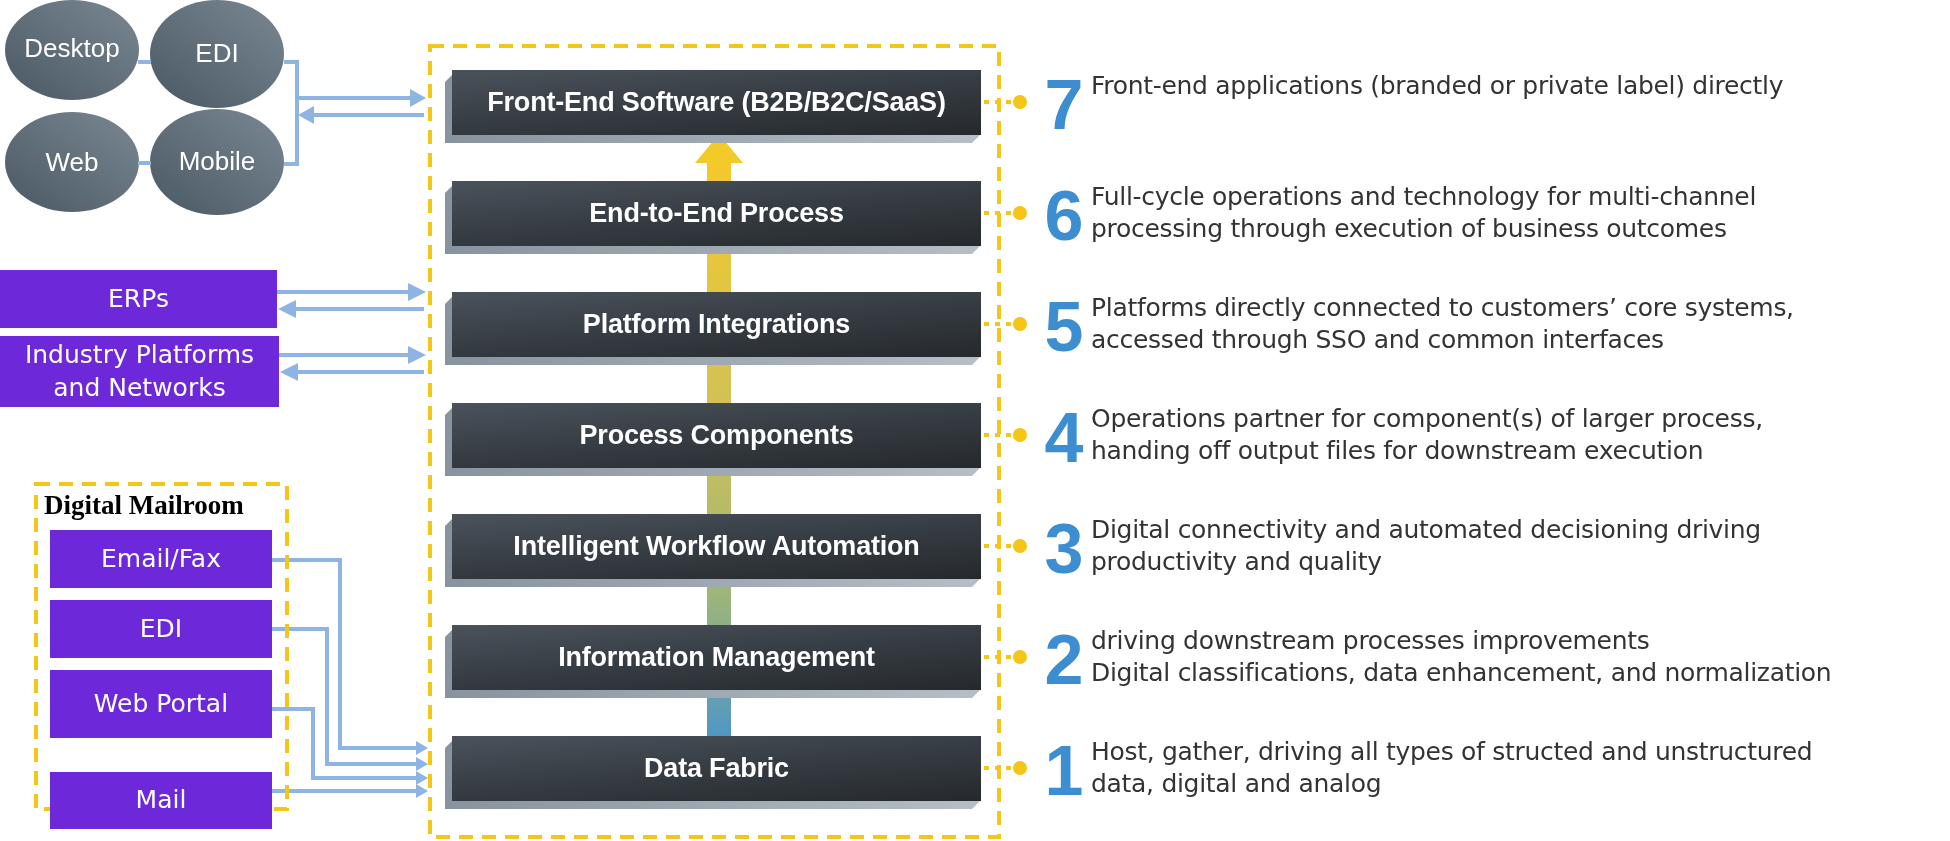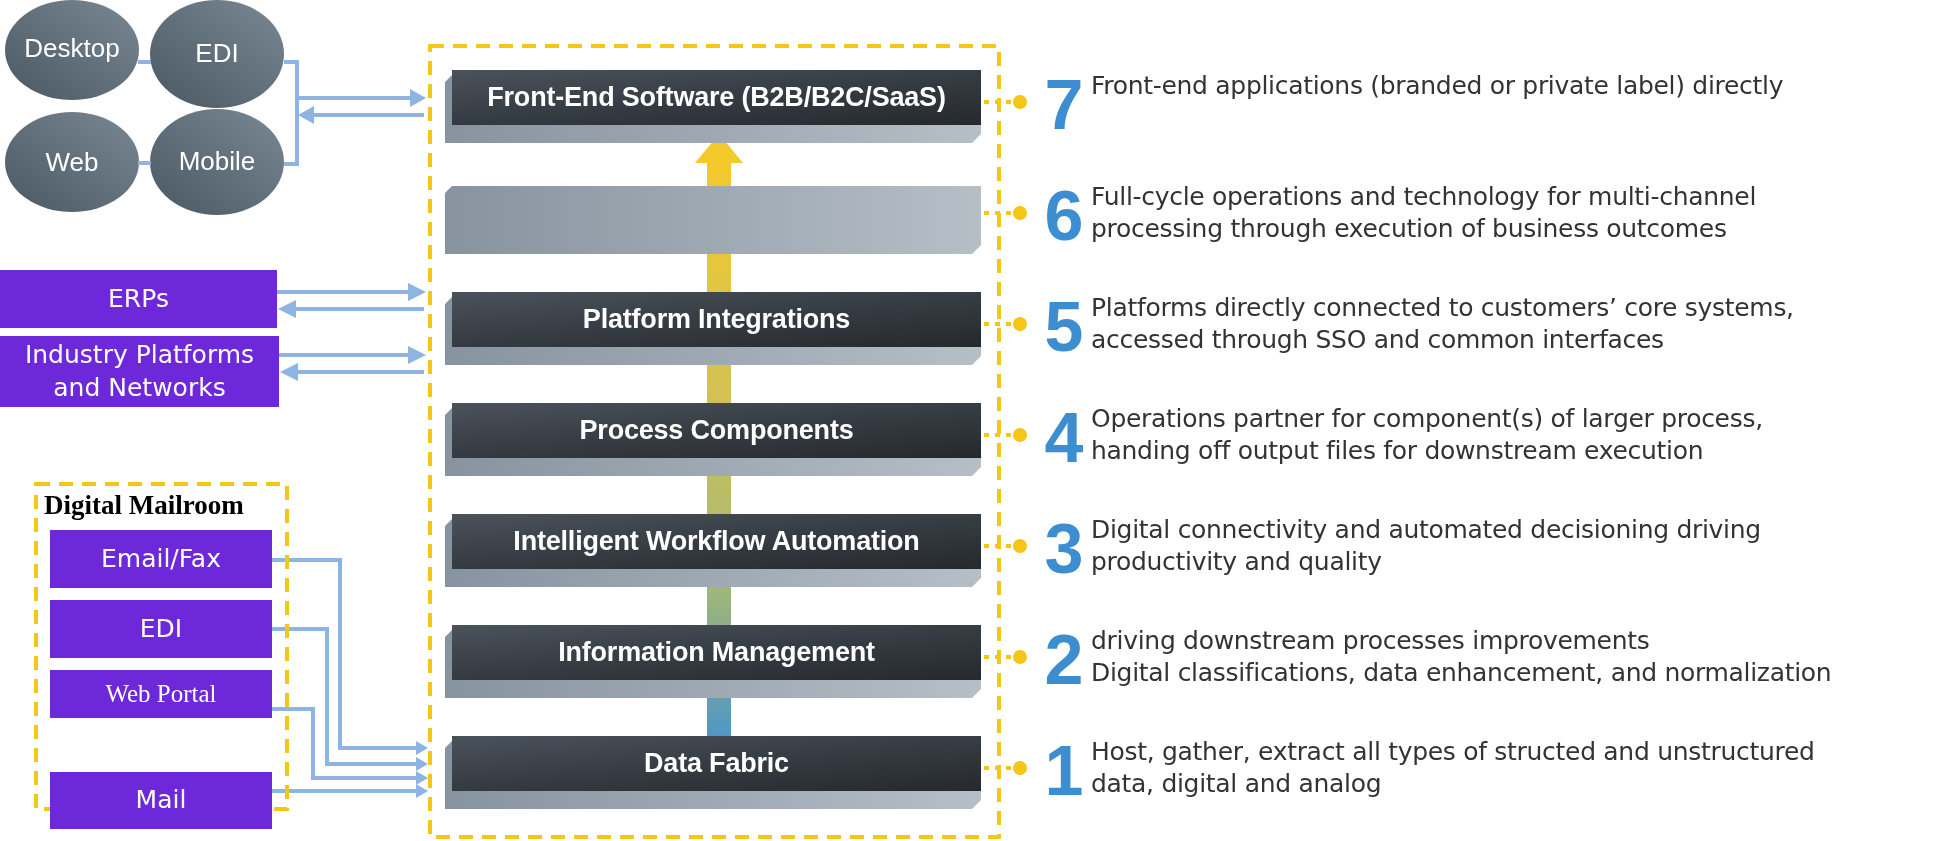--- a/index.html
+++ b/index.html
@@ -9,21 +9,21 @@
   .ellipse-label { position: absolute; color: #ffffff; font-family: Liberation Sans, sans-serif;
                    font-size: 26px; text-align: center; line-height: 1; transform: translate(-50%, -50%); white-space: nowrap; }
   .blue-box { position: absolute; background: #6d28d9; color: #ffffff; display: flex; align-items: center;
               justify-content: center; text-align: center; font-family: "DejaVu Sans", sans-serif; font-size: 25px; line-height: 1.3; }
   .mail-title { position: absolute; left: 44px; top: 490px; font-family: Liberation Serif, serif;
                 font-weight: bold; font-size: 27px; color: #000000; }
   .layer { position: absolute; left: 445px; width: 536px; height: 73px; }
   .layer .bevel { position: absolute; left: 0; top: 5px; width: 536px; height: 68px;
                   background: linear-gradient(90deg, #87939f 0%, #a3adb7 60%, #b6bec6 100%);
                   clip-path: polygon(0 7px, 7px 0, 100% 0, 100% calc(100% - 9px), calc(100% - 9px) 100%, 0 100%); }
-  .layer .face { position: absolute; left: 7px; top: 0; width: 529px; height: 55px;
+  .layer .face { position: absolute; left: 7px; top: 0; width: 529px; height: 65px;
                  background: linear-gradient(175deg, #4a525b 0%, #363c43 50%, #25292d 100%);
                  display: flex; align-items: center; justify-content: center; color: #ffffff;
                  font-family: "Liberation Sans", sans-serif; font-weight: bold; font-size: 27px; letter-spacing: -0.2px; }
   .num { position: absolute; left: 1044px; width: 40px; color: #3D8ED0; font-family: "Liberation Sans", sans-serif;
          font-weight: bold; font-size: 70px; line-height: 1; text-align: center; }
   .desc { position: absolute; left: 1091px; color: #333333; font-family: "DejaVu Sans", sans-serif;
           font-size: 25px; line-height: 32px; white-space: nowrap; letter-spacing: -0.3px; }
   .desc span { display: block; }
 </style>
 </head>
@@ -119,33 +119,34 @@
   <span>Industry Platforms and Networks</span>
 </div>
 
 <div class="mail-title">Digital Mailroom</div>
 <div class="blue-box" style="left:50px;top:530px;width:222px;height:58px;">
   <span>Email/Fax</span>
 </div>
 <div class="blue-box" style="left:50px;top:600px;width:222px;height:58px;">
   <span>EDI</span>
 </div>
-<div class="blue-box" style="left:50px;top:670px;width:222px;height:48px;font-family:Liberation Serif, serif;">
+<div class="blue-box" style="left:50px;top:670px;width:222px;height:68px;">
   <span>Web Portal</span>
 </div>
 <div class="blue-box" style="left:50px;top:740px;width:222px;height:57px;margin-top:32px;">
   <span>Mail</span>
 </div>
 
 <div class="layer" style="top:70px;">
   <div class="bevel"></div>
   <div class="face">Front-End Software (B2B/B2C/SaaS)</div>
 </div>
 <div class="layer" style="top:181px;">
   <div class="bevel"></div>
+  <div class="face">End-to-End Process</div>
 </div>
 <div class="layer" style="top:292px;">
   <div class="bevel"></div>
   <div class="face">Platform Integrations</div>
 </div>
 <div class="layer" style="top:403px;">
   <div class="bevel"></div>
   <div class="face">Process Components</div>
 </div>
 <div class="layer" style="top:514px;">
@@ -185,15 +186,15 @@
   <span>Digital connectivity and automated decisioning driving</span>
   <span>productivity and quality</span>
 </div>
 <div class="num" style="top:625px;">2</div>
 <div class="desc" style="top:625px;">
   <span>driving downstream processes improvements</span>
   <span>Digital classifications, data enhancement, and normalization</span>
 </div>
 <div class="num" style="top:736px;">1</div>
 <div class="desc" style="top:736px;">
-  <span>Host, gather, extract all types of structed and unstructured</span>
+  <span>Host, gather, driving all types of structed and unstructured</span>
   <span>data, digital and analog</span>
 </div>
 
 </body></html>

